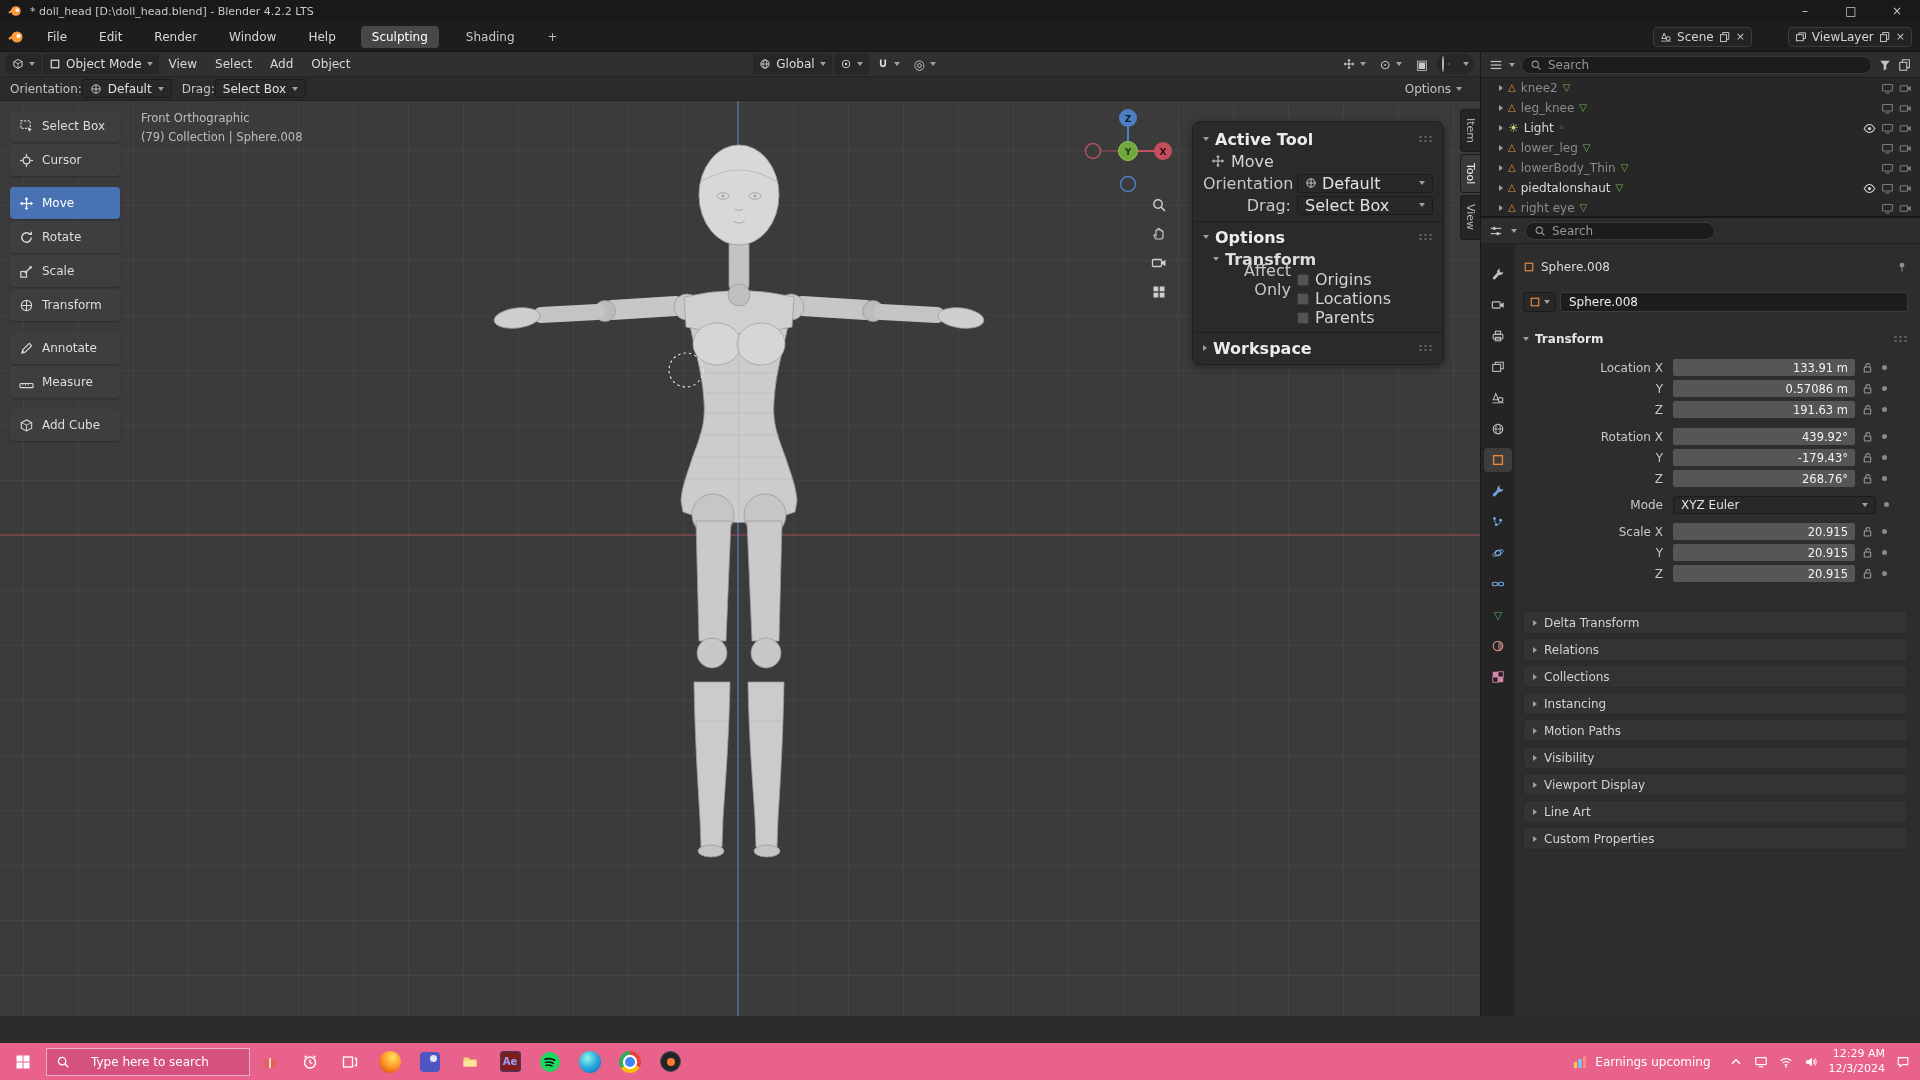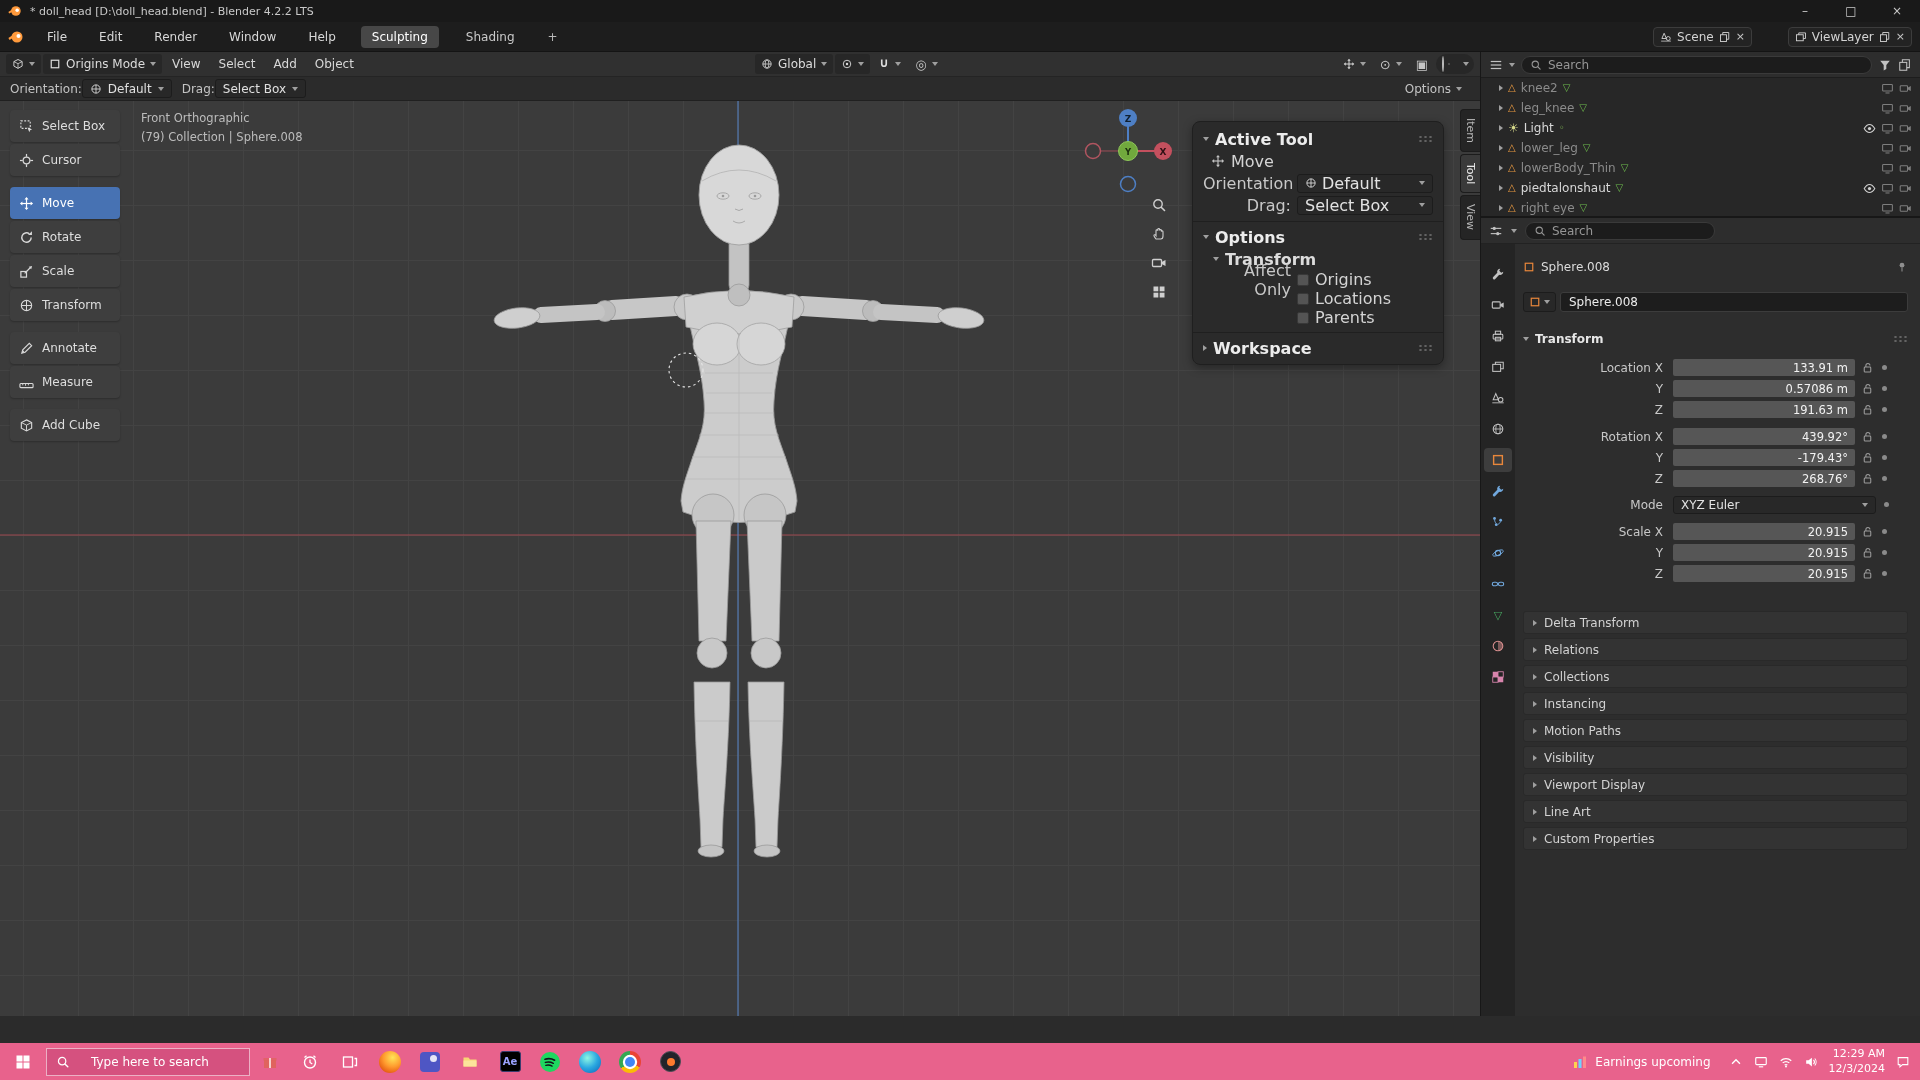--- a/index.html
+++ b/index.html
@@ -124,21 +124,21 @@
   .sb-div{width:1px;height:12px;background:#404040;margin:0 8px}
 
   
   .taskbar{position:absolute;left:0;top:1043px;width:1920px;height:37px;background:#e8628c;display:flex;align-items:center;color:#fff}
   .tb-start{width:46px;height:37px;display:flex;align-items:center;justify-content:center}
   .tb-search{width:204px;height:28px;background:#d5517f;border:1px solid rgba(255,255,255,.55);display:flex;align-items:center;gap:21px;padding:0 9px;color:#ffffff;font-size:12px}
   .tb-ic{width:40px;height:37px;display:flex;align-items:center;justify-content:center}
   .ffx{width:22px;height:22px;border-radius:50%;background:radial-gradient(circle at 62% 30%,#ffe457,#ff9a2e 45%,#e3560f 82%)}
   .teams{width:20px;height:20px;border-radius:4px;background:#4e56c4;position:relative}
   .teams::after{content:"";position:absolute;right:3px;top:3px;width:7px;height:7px;border-radius:50%;background:rgba(255,255,255,.85)}
-  .ae{width:21px;height:21px;border-radius:3px;background:#000000;border:1px solid #3c3c6e;color:#9aa2ff;font-size:10px;font-weight:bold;display:flex;align-items:center;justify-content:center}
+  .ae{width:21px;height:21px;border-radius:3px;background:#7f1d1d;border:1px solid #3c3c6e;color:#9aa2ff;font-size:10px;font-weight:bold;display:flex;align-items:center;justify-content:center}
   .edge{width:22px;height:22px;border-radius:50%;background:radial-gradient(circle at 38% 32%,#8ef7e3,#2aa7e0 50%,#0b62b8)}
   .chrome{width:22px;height:22px;border-radius:50%;background:conic-gradient(#ea4335 0 120deg,#fbbc05 120deg 235deg,#34a853 235deg 360deg);position:relative}
   .chrome::after{content:"";position:absolute;inset:6px;border-radius:50%;background:#4285f4;box-shadow:0 0 0 2.2px #fff}
   .darkapp{width:21px;height:21px;border-radius:50%;background:#23242a;border:1px solid #4a4c55;position:relative}
   .darkapp::after{content:"";position:absolute;left:6px;top:6px;width:8px;height:8px;border-radius:50%;background:#ff7a2e}
   .tb-news{margin-left:auto;display:flex;align-items:center;gap:8px;padding:0 14px;height:37px;font-size:12px}
   .tb-tray{display:flex;align-items:center;gap:11px;padding:0 10px 0 4px;height:37px}
   .tb-tray .i{color:#fff}
   .tb-clock{text-align:right;font-size:11px;line-height:1.3}
 </style>
@@ -404,21 +404,21 @@
       <div class="hbtn">
           <svg class="i12">
             <use href="#s-cube"></use>
           </svg>
           <span class="caret"></span>
         </div>
       <div class="hbtn">
           <svg class="i12">
             <use href="#s-square"></use>
           </svg>
-          <span>Origins Mode</span>
+          <span>Object Mode</span>
           <span class="caret"></span>
         </div>
       <div class="hmenu">View</div>
       <div class="hmenu">Select</div>
       <div class="hmenu">Add</div>
       <div class="hmenu">Object</div>
       <div class="grow"></div>
       <div class="hbtn">
           <svg class="i12">
             <use href="#s-globe"></use>

